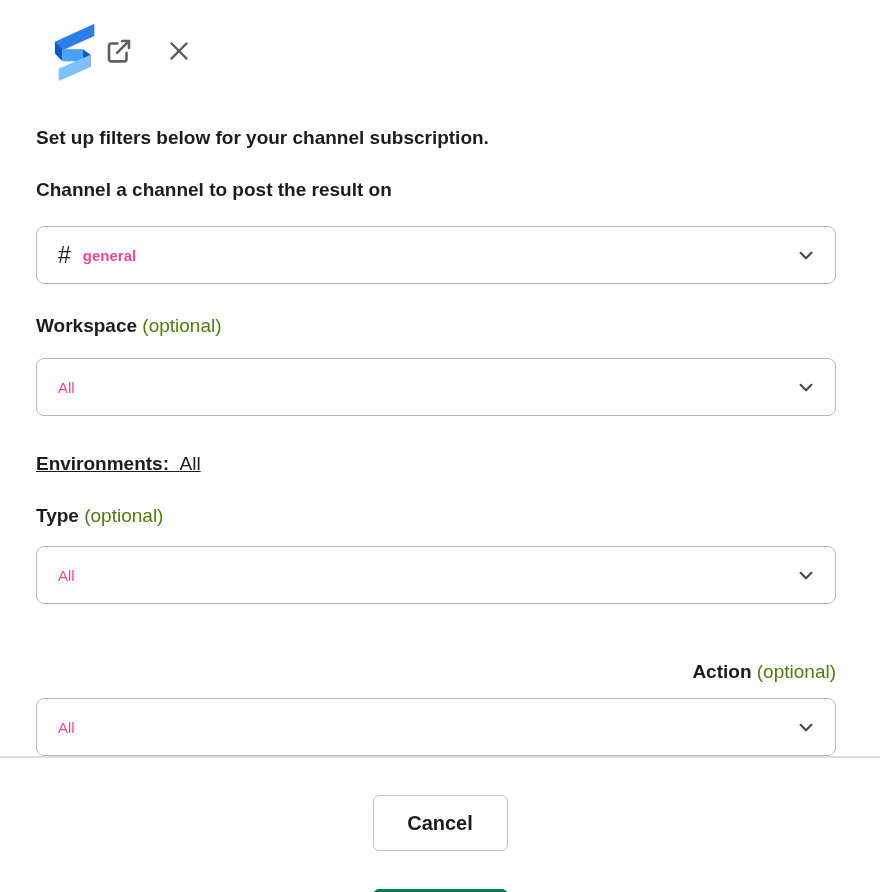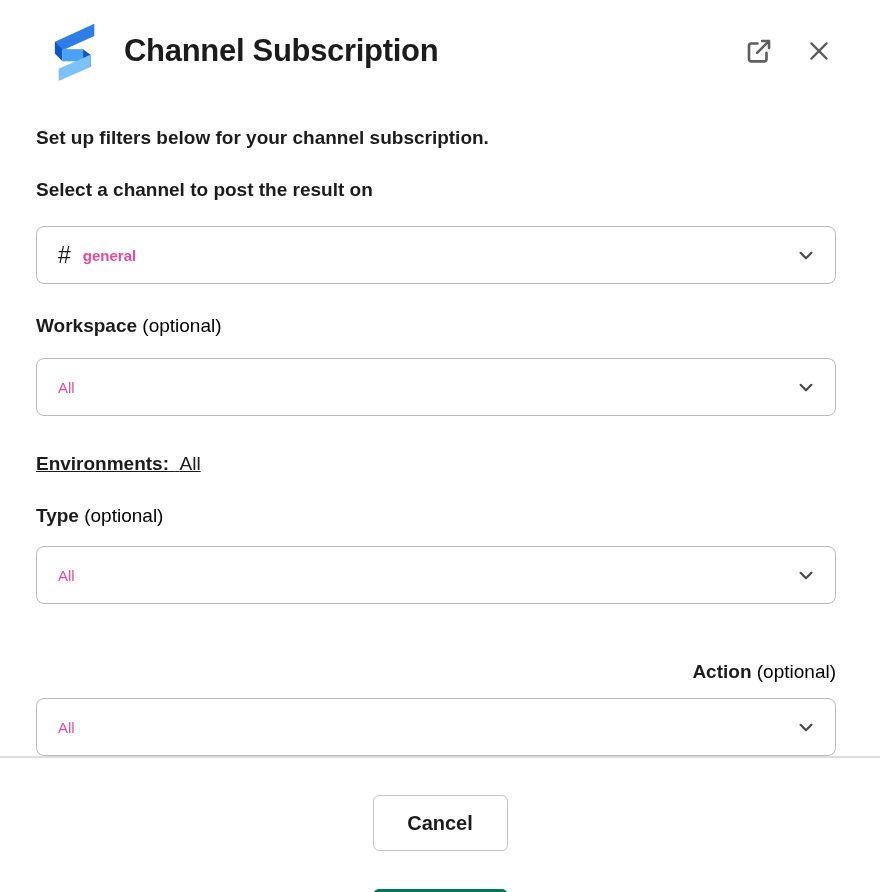--- a/index.html
+++ b/index.html
@@ -73,21 +73,21 @@
   }
   .field-label {
     margin: 28px 0 0 0;
     font-size: 19px;
     line-height: 24px;
     font-weight: 700;
     color: #1d1c1d;
   }
   .field-label .optional {
     font-weight: 400;
-    color: #000000;
+    color: #4d7c0f;
   }
   .select-box {
     margin-top: 24px;
     height: 58px;
     border: 1px solid #b9b9b9;
     border-radius: 8px;
     background: #ffffff;
     display: flex;
     align-items: center;
     padding: 0 16px 0 21px;
@@ -164,21 +164,20 @@
   <div class="header">
     <span class="logo-wrap">
       <svg viewBox="0 0 64 64" aria-hidden="true">
         <polygon points="59,3 59,16 17,35 17,22" fill="#2e7de9"></polygon>
         <polygon points="17,22 25,30 25,43 17,35" fill="#1256c4"></polygon>
         <polygon points="25,30 47,30 47,43 25,43" fill="#4aa2f4"></polygon>
         <polygon points="47,30 55,36 55,49 47,43" fill="#1256c4"></polygon>
         <polygon points="55,36 55,49 21,64 21,51" fill="#7cc2f8"></polygon>
       </svg>
     </span>
-    <h1 class="modal-title">Channel Subscription</h1>
     <div class="header-actions">
       <button class="icon-btn">
         <span style="display:flex;">
           <svg width="30" height="30" viewBox="0 0 24 24" fill="none" stroke="currentColor" stroke-width="2.1" stroke-linecap="round" stroke-linejoin="round">
             <path d="M18 13.5v5a1.8 1.8 0 0 1-1.8 1.8H5.8A1.8 1.8 0 0 1 4 18.5V7.8A1.8 1.8 0 0 1 5.8 6h5"></path>
             <polyline points="14.5,4 20,4 20,9.5"></polyline>
             <line x1="10.5" y1="13.5" x2="19.5" y2="4.5"></line>
           </svg>
         </span>
       </button>
@@ -191,21 +190,21 @@
         </span>
       </button>
     </div>
   </div>
 
   <div class="body">
 
     <p class="intro">Set up filters below for your channel subscription.</p>
 
     <p class="field-label">
-      <span>Select a channel to post the result on</span>
+      <span>Channel a channel to post the result on</span>
     </p>
     <div class="select-box">
       <span class="hash-prefix">#</span>
       <span class="select-value bold">general</span>
       <span class="chevron">
         <svg width="26" height="26" viewBox="0 0 24 24" fill="none" stroke="currentColor" stroke-width="2" stroke-linecap="round" stroke-linejoin="round">
           <polyline points="7,10 12,15 17,10"></polyline>
         </svg>
       </span>
     </div>

